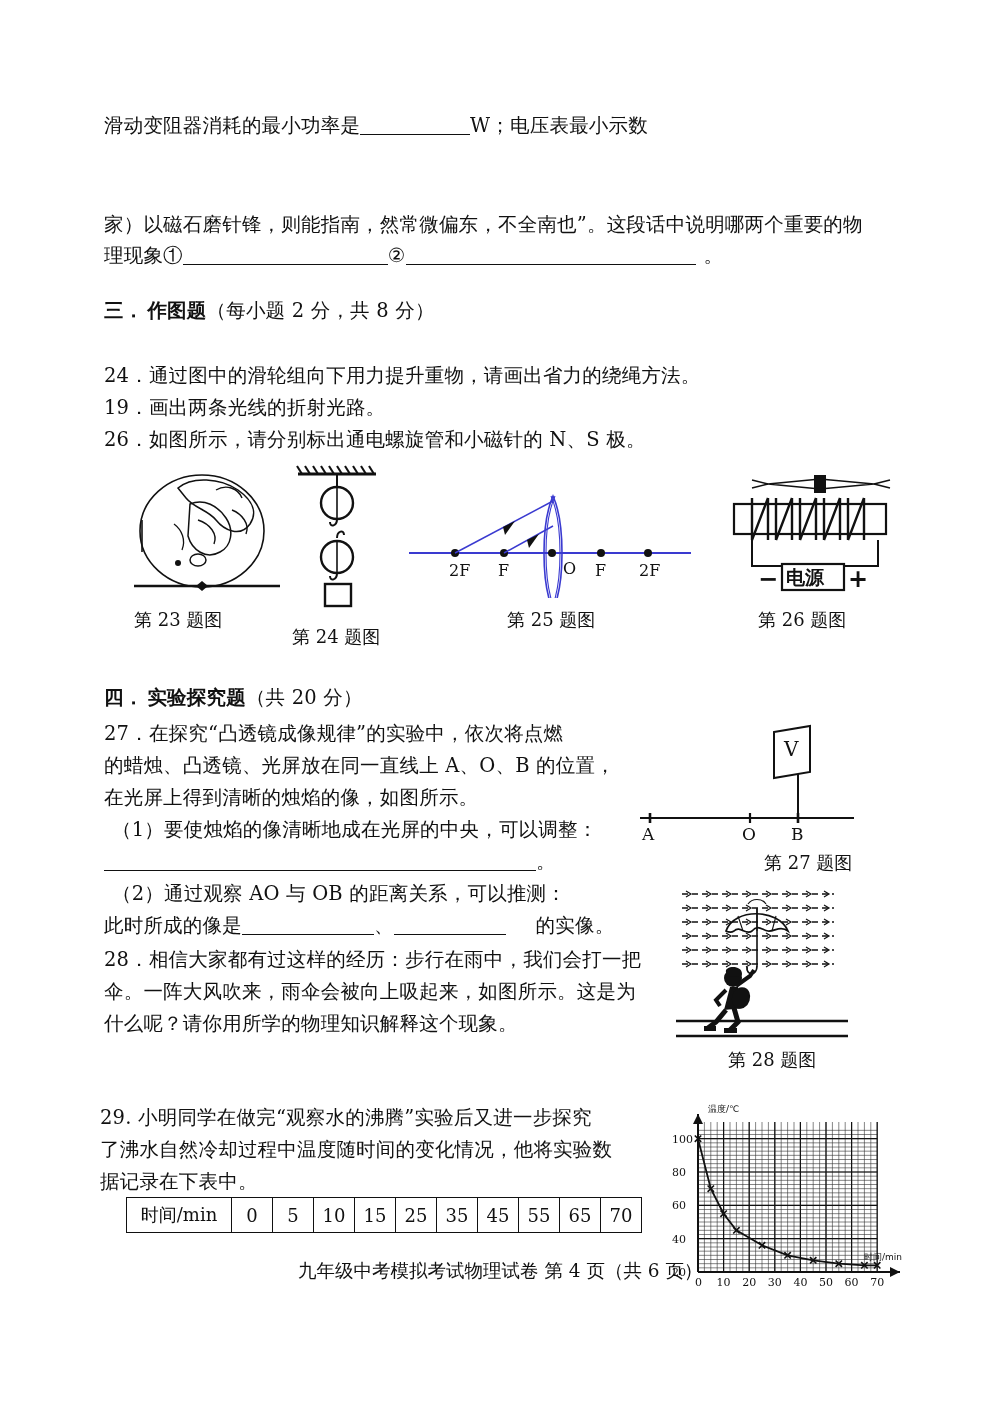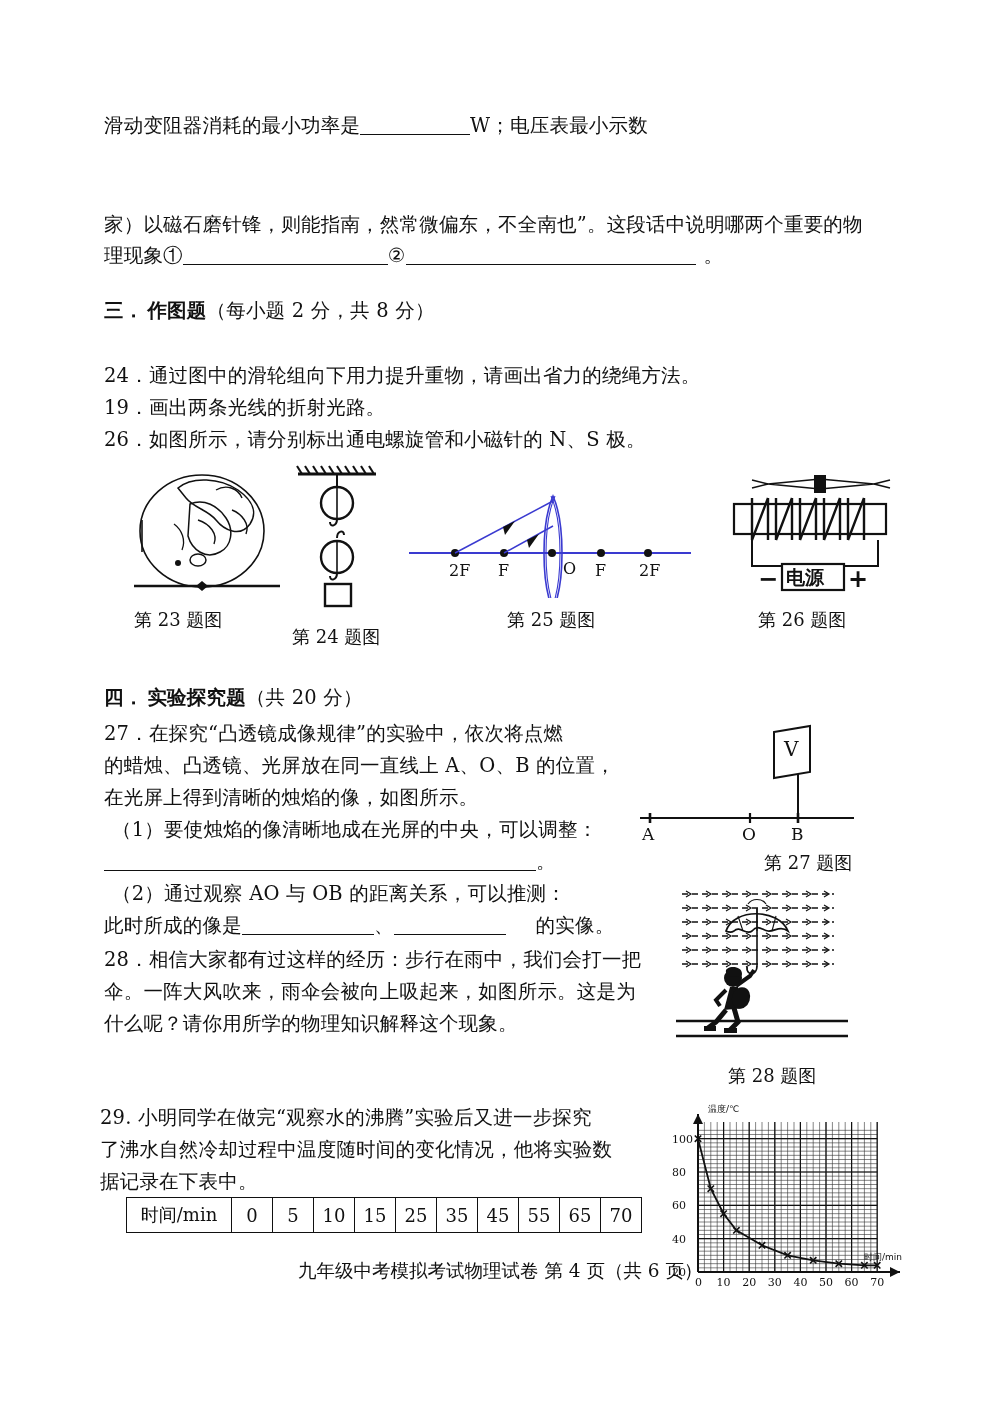--- a/index.html
+++ b/index.html
@@ -280,21 +280,21 @@
         <path d="M66 122 L70 136 L62 144" stroke="#111" stroke-width="5" fill="none"></path>
         <path d="M58 124 L48 136 L40 142" stroke="#111" stroke-width="5" fill="none"></path>
         <rect x="36" y="140" width="12" height="5"></rect>
         <rect x="56" y="142" width="13" height="5"></rect>
         <ellipse cx="73" cy="112" rx="9" ry="11" transform="rotate(18 73 112)"></ellipse>
       </g>
       <line x1="8" y1="135" x2="180" y2="135" stroke="#111" stroke-width="2.4"></line>
       <line x1="8" y1="150" x2="180" y2="150" stroke="#111" stroke-width="2.4"></line>
     </svg>
   </div>
-  <div class="cap" style="left:728px; top:1048px;margin-top:16px;">第 28 题图</div>
+  <div class="cap" style="left:728px; top:1048px;">第 28 题图</div>
 
   <div class="txt" style="left:100px; top:1102px;">
     <span>29. 小明同学在做完“观察水的沸腾”实验后又进一步探究</span>
   </div>
   <div class="txt" style="left:100px; top:1134px;">
     <span>了沸水自然冷却过程中温度随时间的变化情况，他将实验数</span>
   </div>
   <div class="txt" style="left:100px; top:1166px;">
     <span>据记录在下表中。</span>
   </div>

